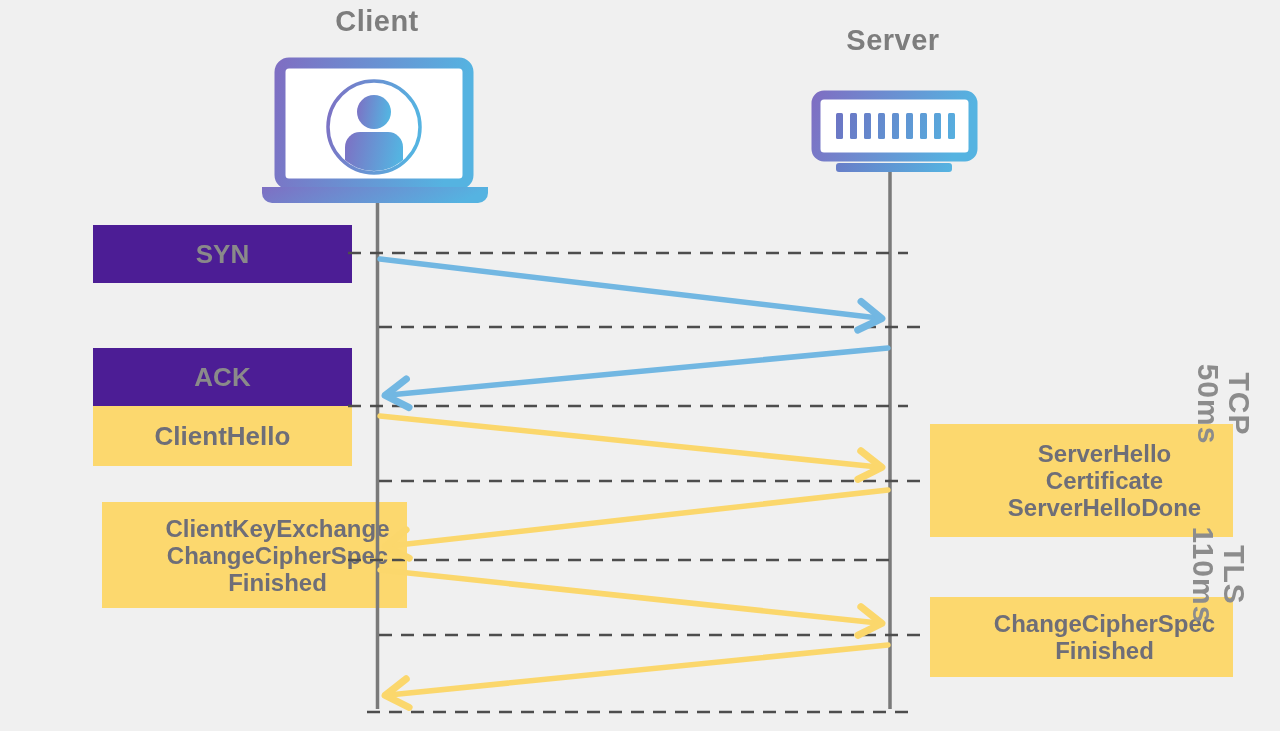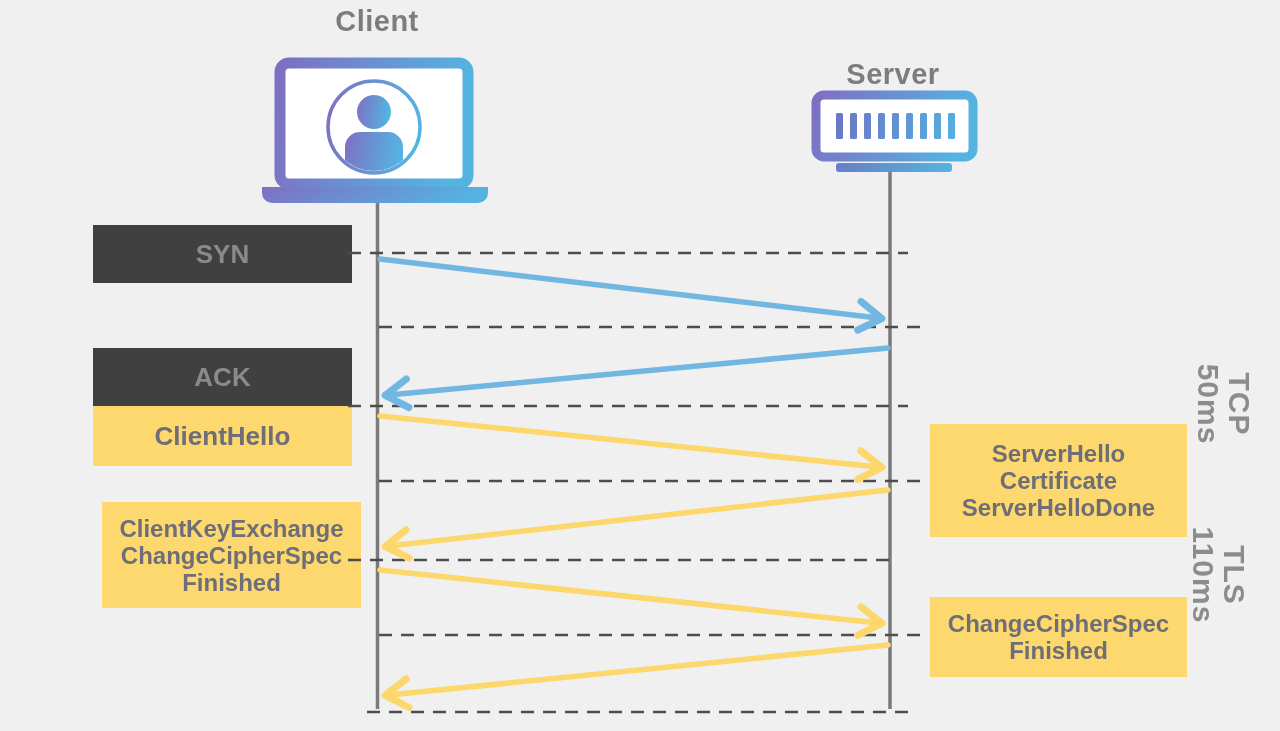--- a/index.html
+++ b/index.html
@@ -13,42 +13,42 @@
 
   .actor-title{
     position:absolute;width:200px;text-align:center;
     font-size:29px;font-weight:bold;color:#7d7d7d;letter-spacing:.5px;
   }
 
   .msg{
     position:absolute;display:flex;align-items:center;justify-content:center;
     text-align:center;font-weight:bold;white-space:pre-line;z-index:1;
   }
-  .msg.blue{background:#404040;color:#8a8a8a;font-size:27px;}
+  .msg.blue{background:#4c1d95;color:#8a8a8a;font-size:27px;}
   .msg.yellow{background:#fcd86e;color:#6e6e78;}
   .msg.single{font-size:26px;}
-  .msg.multi{font-size:24px;line-height:27px;}
+  .msg.multi{font-size:24px;line-height:27px;padding-left:46px;}
 
   .side-label{
     position:absolute;
     transform:translate(-50%,-50%) rotate(90deg);
     text-align:center;white-space:pre-line;
     font-size:30px;line-height:31px;font-weight:bold;color:#8c8c8c;
     letter-spacing:1px;z-index:1;
   }
 
   svg.canvas{position:absolute;left:0;top:0;z-index:2;pointer-events:none;}
 </style>
 </head>
 <body>
 
 <div class="stage">
 
   <div class="actor-title" style="left:277px;top:5px">Client</div>
-  <div class="actor-title" style="left:793px;top:58px">Server</div>
+  <div class="actor-title" style="left:793px;top:24px">Server</div>
 
   <div class="msg blue single" style="left:93px;top:225px;width:259px;height:58px">SYN</div>
   <div class="msg blue single" style="left:93px;top:348px;width:259px;height:58px">ACK</div>
   <div class="msg yellow single" style="left:93px;top:406px;width:259px;height:60px">ClientHello</div>
   <div class="msg yellow multi" style="left:102px;top:502px;width:259px;height:106px">ClientKeyExchange
 ChangeCipherSpec
 Finished</div>
 
   <div class="msg yellow multi" style="left:930px;top:424px;width:257px;height:113px">ServerHello
 Certificate

